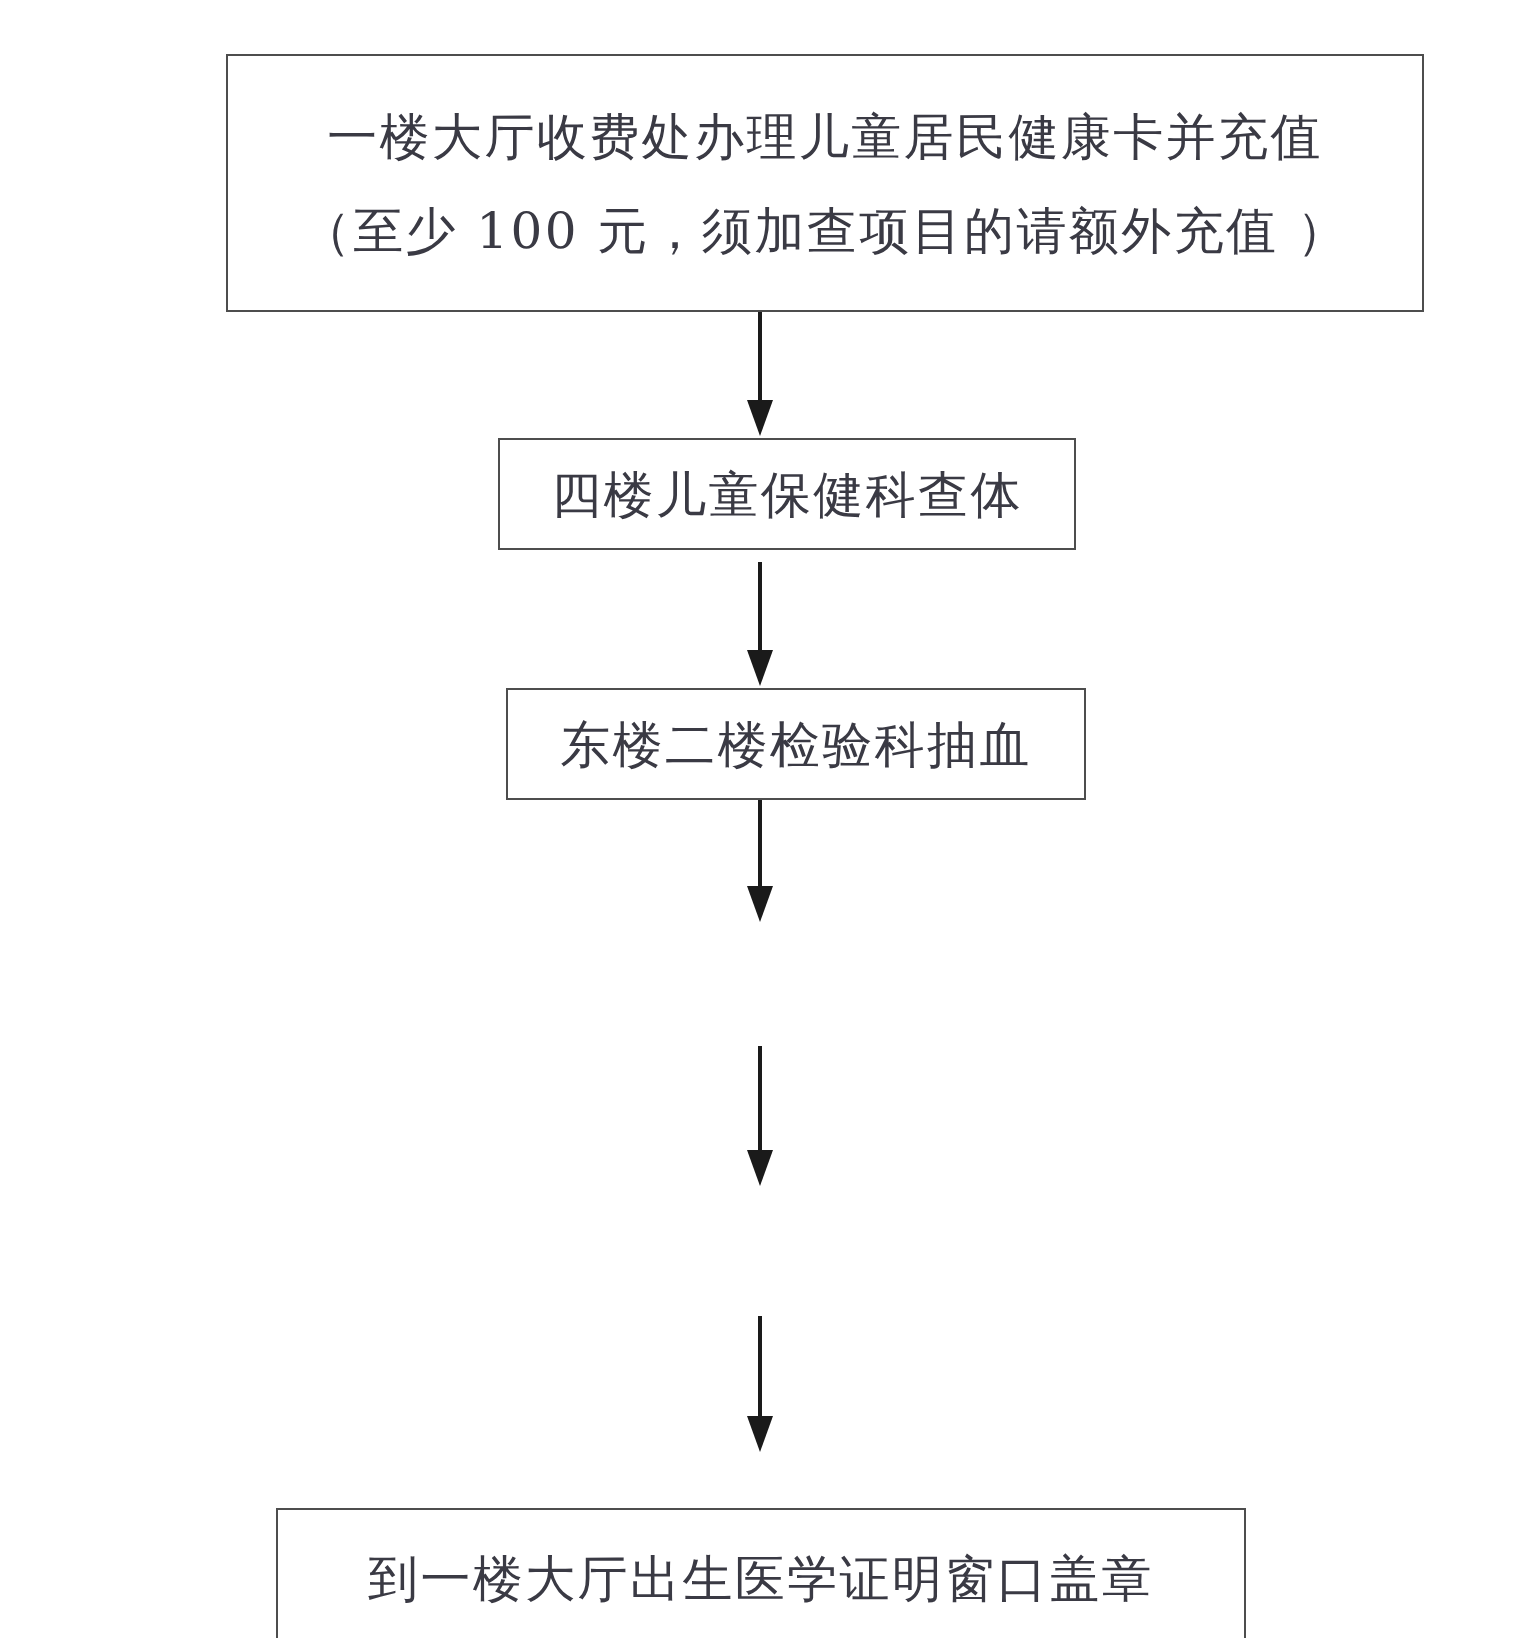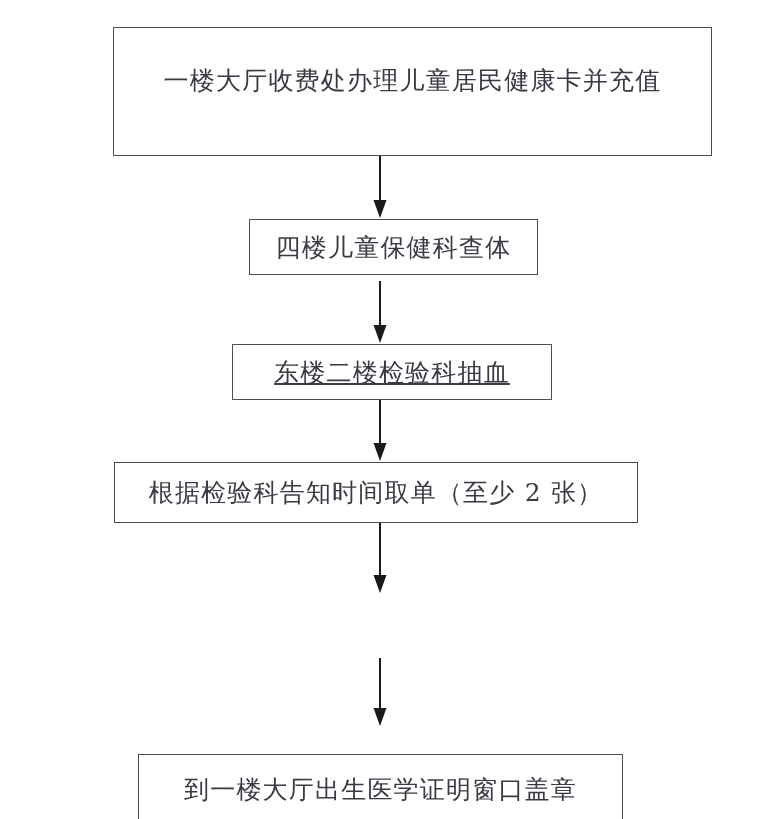--- a/index.html
+++ b/index.html
@@ -40,21 +40,21 @@
     font-size: 25px;
     letter-spacing: 1.2px;
     line-height: 1.0;
     color: #3a3a44;
   }
 
   
   .n1 { left: 113px; top: 27px;  width: 599px; height: 129px; }
   .n1 .node-line:first-child { margin-bottom: 22px; }
   .n2 { left: 249px; top: 219px; width: 289px; height: 56px; }
-  .n3 { left: 232px; top: 344px; width: 320px; height: 56px; text-decoration: underline; }
+  .n3 { left: 253px; top: 344px; width: 290px; height: 56px; }
   .n4 { left: 114px; top: 462px; width: 524px; height: 61px; }
   .n5 { left: 113px; top: 594px; width: 528px; height: 64px; }
   .n6 { left: 138px; top: 754px; width: 485px; height: 70px; }
 
   .n2 .node-line, .n3 .node-line,
   .n4 .node-line, .n5 .node-line, .n6 .node-line {
     font-size: 25px;
   }
 
   
@@ -70,20 +70,21 @@
   .a4 { top: 523px; height: 71px; }
   .a5 { top: 658px; height: 69px; }
 </style>
 </head>
 <body>
 
 <div id="flowchart">
 
   <div class="node n1">
     <span class="node-line">一楼大厅收费处办理儿童居民健康卡并充值</span>
+    <span class="node-line">（至少 100 元，须加查项目的请额外充值 ）</span>
   </div>
 
   <span class="arrow a1">
     <svg width="16" height="100%" viewBox="0 0 16 63" preserveAspectRatio="none">
       <line x1="8" y1="0" x2="8" y2="46" stroke="#1a1a1a" stroke-width="2"></line>
       <polygon points="8,62 1.5,44 14.5,44" fill="#1a1a1a"></polygon>
     </svg>
   </span>
 
   <div class="node n2">
@@ -101,23 +102,20 @@
     <span class="node-line">东楼二楼检验科抽血</span>
   </div>
 
   <span class="arrow a3">
     <svg width="16" height="100%" viewBox="0 0 16 62" preserveAspectRatio="none">
       <line x1="8" y1="0" x2="8" y2="45" stroke="#1a1a1a" stroke-width="2"></line>
       <polygon points="8,61 1.5,43 14.5,43" fill="#1a1a1a"></polygon>
     </svg>
   </span>
 
-  <div class="node n4">
-    <span class="node-line">根据检验科告知时间取单（至少 2 张）</span>
-  </div>
 
   <span class="arrow a4">
     <svg width="16" height="100%" viewBox="0 0 16 71" preserveAspectRatio="none">
       <line x1="8" y1="0" x2="8" y2="53" stroke="#1a1a1a" stroke-width="2"></line>
       <polygon points="8,70 1.5,52 14.5,52" fill="#1a1a1a"></polygon>
     </svg>
   </span>
 
 
   <span class="arrow a5">

